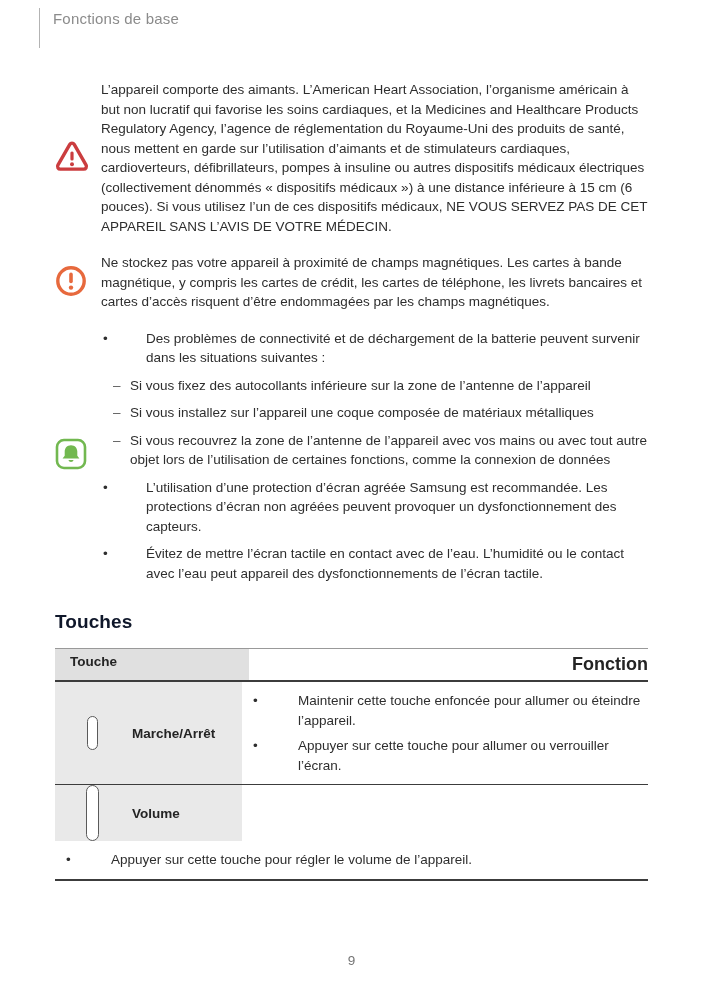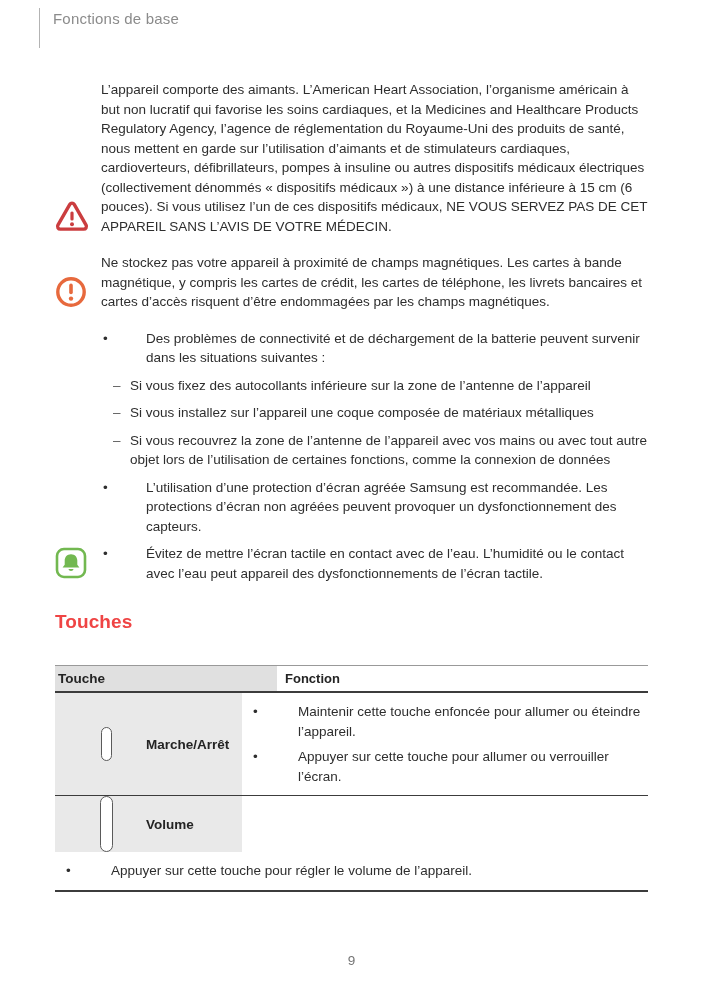--- a/index.html
+++ b/index.html
@@ -17,51 +17,51 @@
     width:1px; height:40px; background:#b3b3b3;
   }
   .runhead-text {
     position:absolute; left:53px; top:10px;
     font-size:15px; color:#8b8b8b; letter-spacing:0.2px;
   }
   
   .content {
     position:absolute; left:55px; top:80px; width:593px;
   }
-  .notice { display:flex; align-items:flex-end; margin-bottom:17px; }
+  .notice { display:flex; align-items:center; margin-bottom:17px; }
   .notice-icon { width:34px; flex-shrink:0; margin-right:12px; padding-top:1px; }
   .notice-body { flex:1; font-size:13.5px; line-height:19.5px; color:#2e2e2e; }
   
   .blist { }
   .bitem { display:flex; margin-bottom:8px; }
   .bitem:last-child { margin-bottom:0; }
   .bmark { width:17px; flex-shrink:0; color:#2e2e2e; text-align:left; padding-left:2px; }
   .btext { flex:1;margin-left:28px; }
   .sublist { margin:8px 0 8px 12px; }
   .sitem { display:flex; margin-bottom:8px; }
   .sitem:last-child { margin-bottom:0; }
   .smark { width:17px; flex-shrink:0; color:#555; }
   .stext { flex:1; }
   
   .section-title {
-    margin:28px 0 32px 0;
-    font-size:19px; font-weight:bold; color:#ef4444; letter-spacing:0.1px;
+    margin:28px 0 15px 0;
+    font-size:19px; font-weight:bold; color:#0f172a; letter-spacing:0.1px;
   }
   
   .touch-table { width:593px; border-top:1px solid #999; border-bottom:2px solid #3c3c3c; }
   .t-header { display:flex; border-bottom:2px solid #3c3c3c; }
-  .t-header .c-key   { width:222px; background:#e0e0e0; padding:5px 0 5px 3px;
+  .t-header .c-key   { width:194px; background:#e0e0e0; padding:5px 0 5px 15px;
                        font-weight:bold; font-size:13.5px; color:#242424; }
   .t-header .c-fn    { flex:1; background:#ffffff; padding:5px 0 5px 8px;
-                       font-weight:bold; font-size:13px; color:#242424; }
+                       font-weight:bold; font-size:18px; color:#242424;text-align:right; }
   .t-row { display:flex; border-bottom:1px solid #3c3c3c; }
   .t-row:last-child { border-bottom:none;flex-direction:column; }
   .r-key {
     width:187px; background:#e9e9e9; display:flex; align-items:center;
-    padding-left:26px;
+    padding-left:12px;
   }
   .key-icon-wrap { width:50px; display:flex; justify-content:center; align-items:center; flex-shrink:0; }
   .key-label { margin-left:15px; font-weight:bold; font-size:13.5px; color:#242424; }
   .r-fn { flex:1; background:#ffffff; padding:9px 6px 9px 8px;
           display:flex; flex-direction:column; justify-content:center;
           font-size:13.5px; line-height:19.5px; }
   .fn-item { display:flex; margin-bottom:6px; }
   .fn-item:last-child { margin-bottom:0; }
   .fn-mark { width:16px; flex-shrink:0; padding-left:3px; color:#2e2e2e; }
   .fn-text { flex:1;margin-left:32px; }

